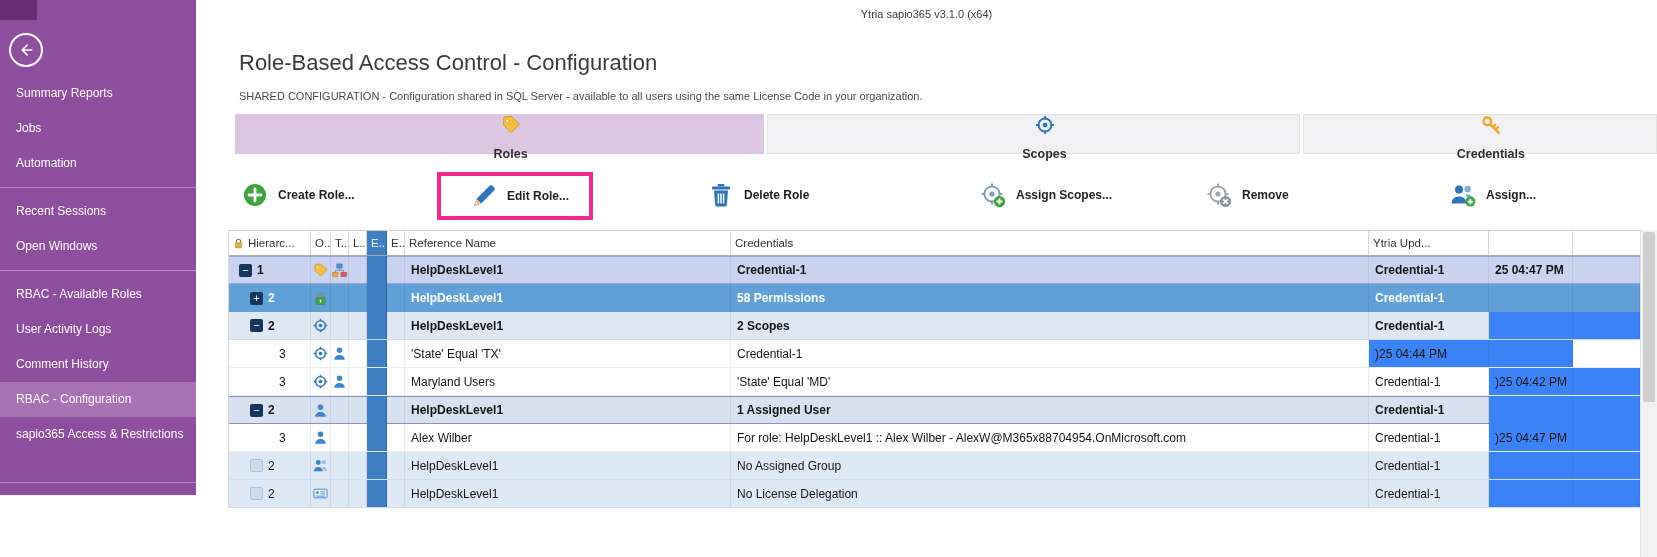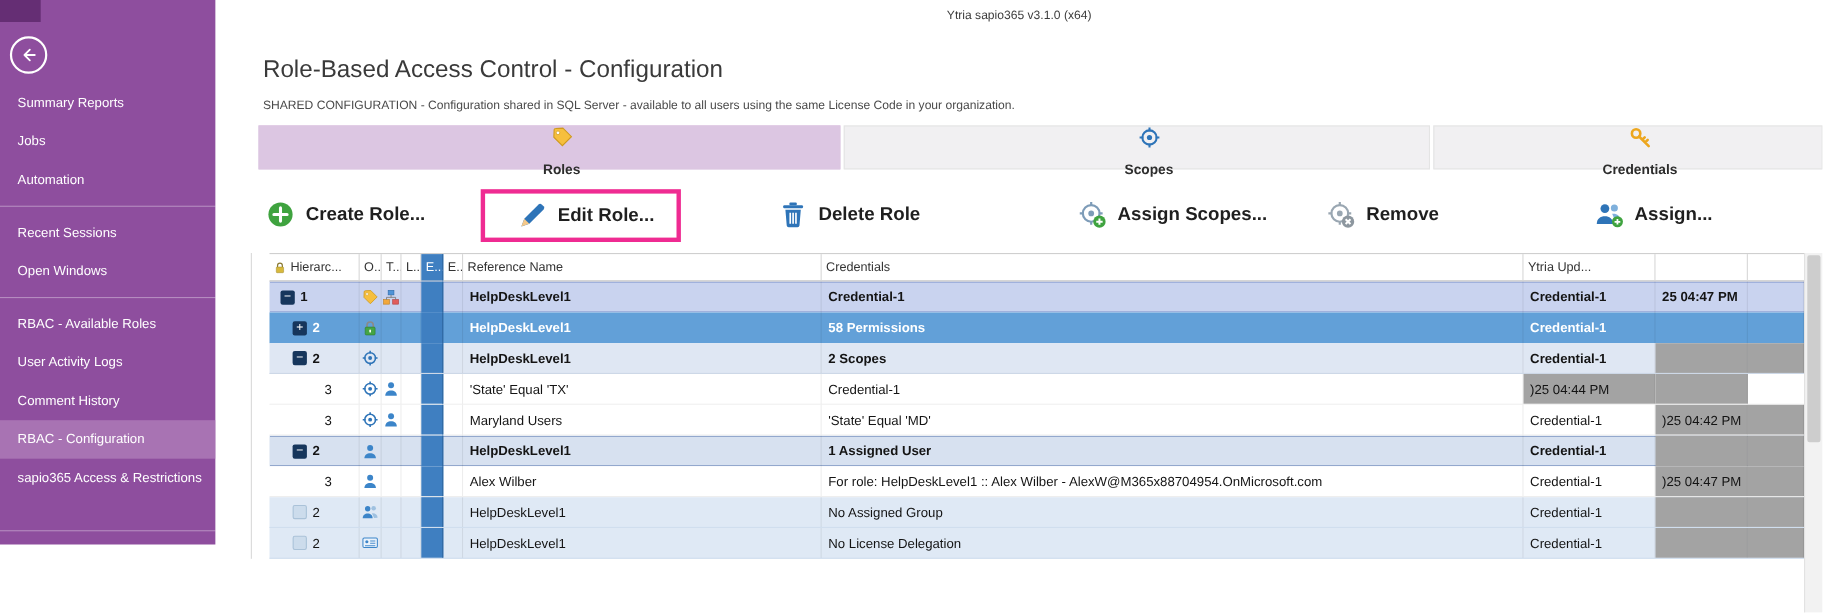--- a/index.html
+++ b/index.html
@@ -37,41 +37,41 @@
   #tabs{position:absolute;top:114px;left:39px;right:0;height:40px;display:flex;gap:3px;}
   .tab{display:flex;align-items:center;gap:12px;padding-left:22px;font-size:12.5px;font-weight:700;color:#2d2d2d;background:#f1f0f2;border:1px solid #e4e4e4;cursor:pointer;white-space:nowrap;flex-direction:column;}
   .tab.active{background:var(--tab-active);border-color:var(--tab-active);}
   .tab:nth-child(1){flex:1.53;}
   .tab:nth-child(2){flex:1.54;}
   .tab:nth-child(3){flex:1;}
   .t-icn{width:20px;height:20px;}
 
   
   #toolbar{position:absolute;top:168px;left:0;right:0;height:58px;}
-  .tb-btn{position:absolute;top:14px;display:flex;align-items:center;gap:10px;font-size:17px;font-weight:700;color:#1f1f1f;cursor:pointer;white-space:nowrap;}
+  .tb-btn{position:absolute;top:14px;display:flex;align-items:center;gap:10px;font-size:12px;font-weight:700;color:#1f1f1f;cursor:pointer;white-space:nowrap;}
   .ticon{width:26px;height:26px;}
   #tb-0{left:46px;}
   #tb-1{left:241px;top:4px;border:4px solid var(--accent-pink);padding:7px 20px 7px 30px;}
   #tb-2{left:512px;}
   #tb-3{left:784px;}
   #tb-4{left:1010px;}
   #tb-5{left:1254px;}
 
   
-  #grid{position:absolute;top:230px;left:32px;width:1412px;font-size:12px;color:#141414;border-left:1px solid #d9d9d9;padding-left:16px;}
+  #grid{position:absolute;top:230px;left:32px;width:1412px;font-size:12px;color:#141414;border-left:1px solid #d9d9d9;}
   .g-row{display:grid;grid-template-columns:82px 20px 18px 18px 20px 18px 326px 638px 120px 84px 1fr;height:28px;align-items:stretch;}
   #grid-head .g-row{height:26px;border-top:1px solid #cfcfcf;border-bottom:1px solid #ababab;background:#fff;}
   .hcell{display:flex;align-items:center;gap:4px;padding:0 4px;font-size:11.5px;color:#333;border-right:1px solid #d7d7d7;overflow:hidden;white-space:nowrap;cursor:pointer;}
   .hcell.blue{background:var(--column-highlight-blue);color:#fff;border-right-color:#2f66a0;}
   .hlock{width:11px;height:11px;flex:none;}
   .cell{display:flex;align-items:center;padding:0 6px;border-right:1px solid rgba(0,0,0,0.07);overflow:hidden;white-space:nowrap;}
   .cell.icon-cell{padding:0 1px;justify-content:center;}
   .cell.c-blue{background:var(--column-highlight-blue);border-right-color:#2f66a0;}
   .cell.hier{padding-right:2px;}
-  .cell.gray{background:#a3a3a3;}
+  .cell.gray{background:#3b82f6;}
   .row-icn{width:15px;height:15px;display:inline-block;flex:none;}
   .icn svg{width:100%;height:100%;display:block;}
 
   .r-parent{background:var(--row-parent-lavender);font-weight:700;box-shadow:inset 0 1px 0 #93a7d6, inset 0 -1px 0 #93a7d6;}
   .r-selblue{background:var(--row-selected-blue);color:#fff;font-weight:700;}
   .r-group{background:#dfe7f3;font-weight:700;border-bottom:1px solid #cdd8e7;}
   .r-groupf{background:#d7e1f0;font-weight:700;box-shadow:inset 0 1px 0 #7e95c1, inset 0 -1px 0 #7e95c1;}
   .r-plain{background:#fff;border-bottom:1px solid #ededed;}
   .r-light{background:#dfe9f5;border-bottom:1px solid #d0deee;}
 

